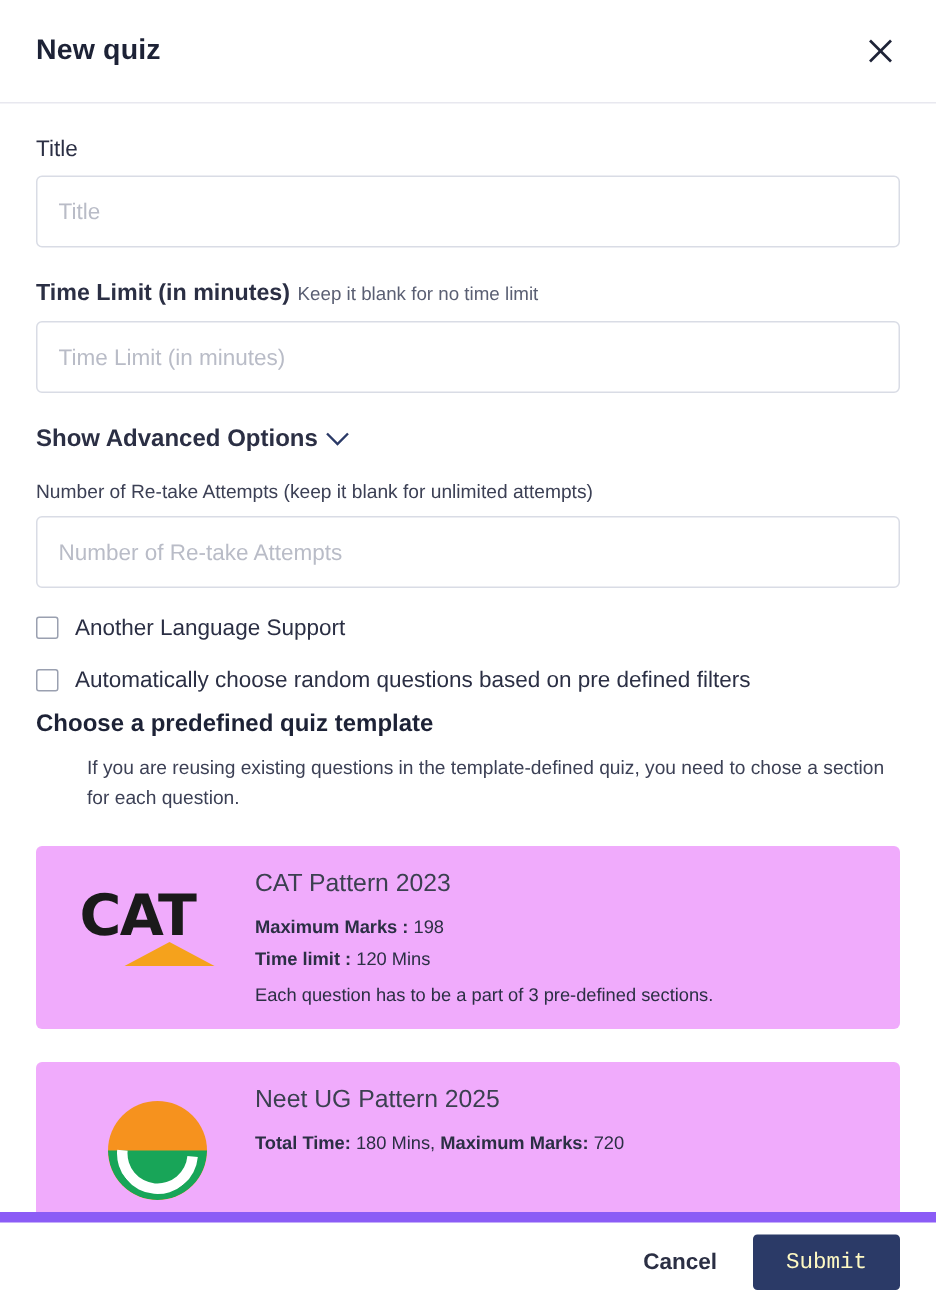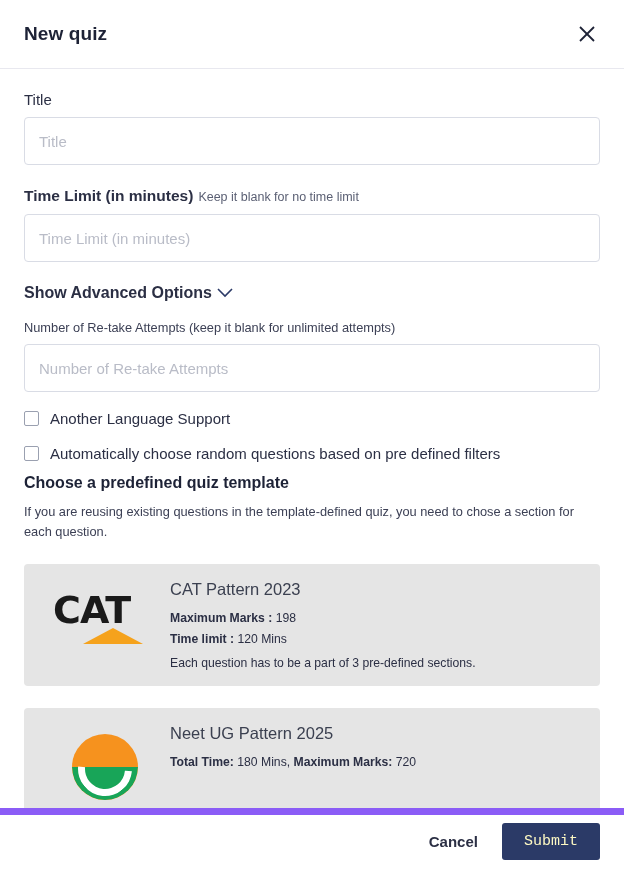--- a/index.html
+++ b/index.html
@@ -121,27 +121,28 @@
     font-weight: bold;
     color: #1d2236;
     margin-top: 12px;
   }
   .section-desc {
     font-size: 12.8px;
     color: #3c4055;
     line-height: 1.55;
     margin-top: 10px;
     max-width: 560px;
+    margin-left: 34px;
   }
 
   .template-card {
     display: flex;
     align-items: flex-start;
     gap: 0;
-    background: #e5e5e5;
+    background: #f0abfc;
     border-radius: 4px;
     margin-top: 22px;
     padding: 14px 16px 16px 16px;
     cursor: pointer;
   }
   .tpl-logo {
     width: 130px;
     flex: 0 0 130px;
     display: flex;
     align-items: center;

